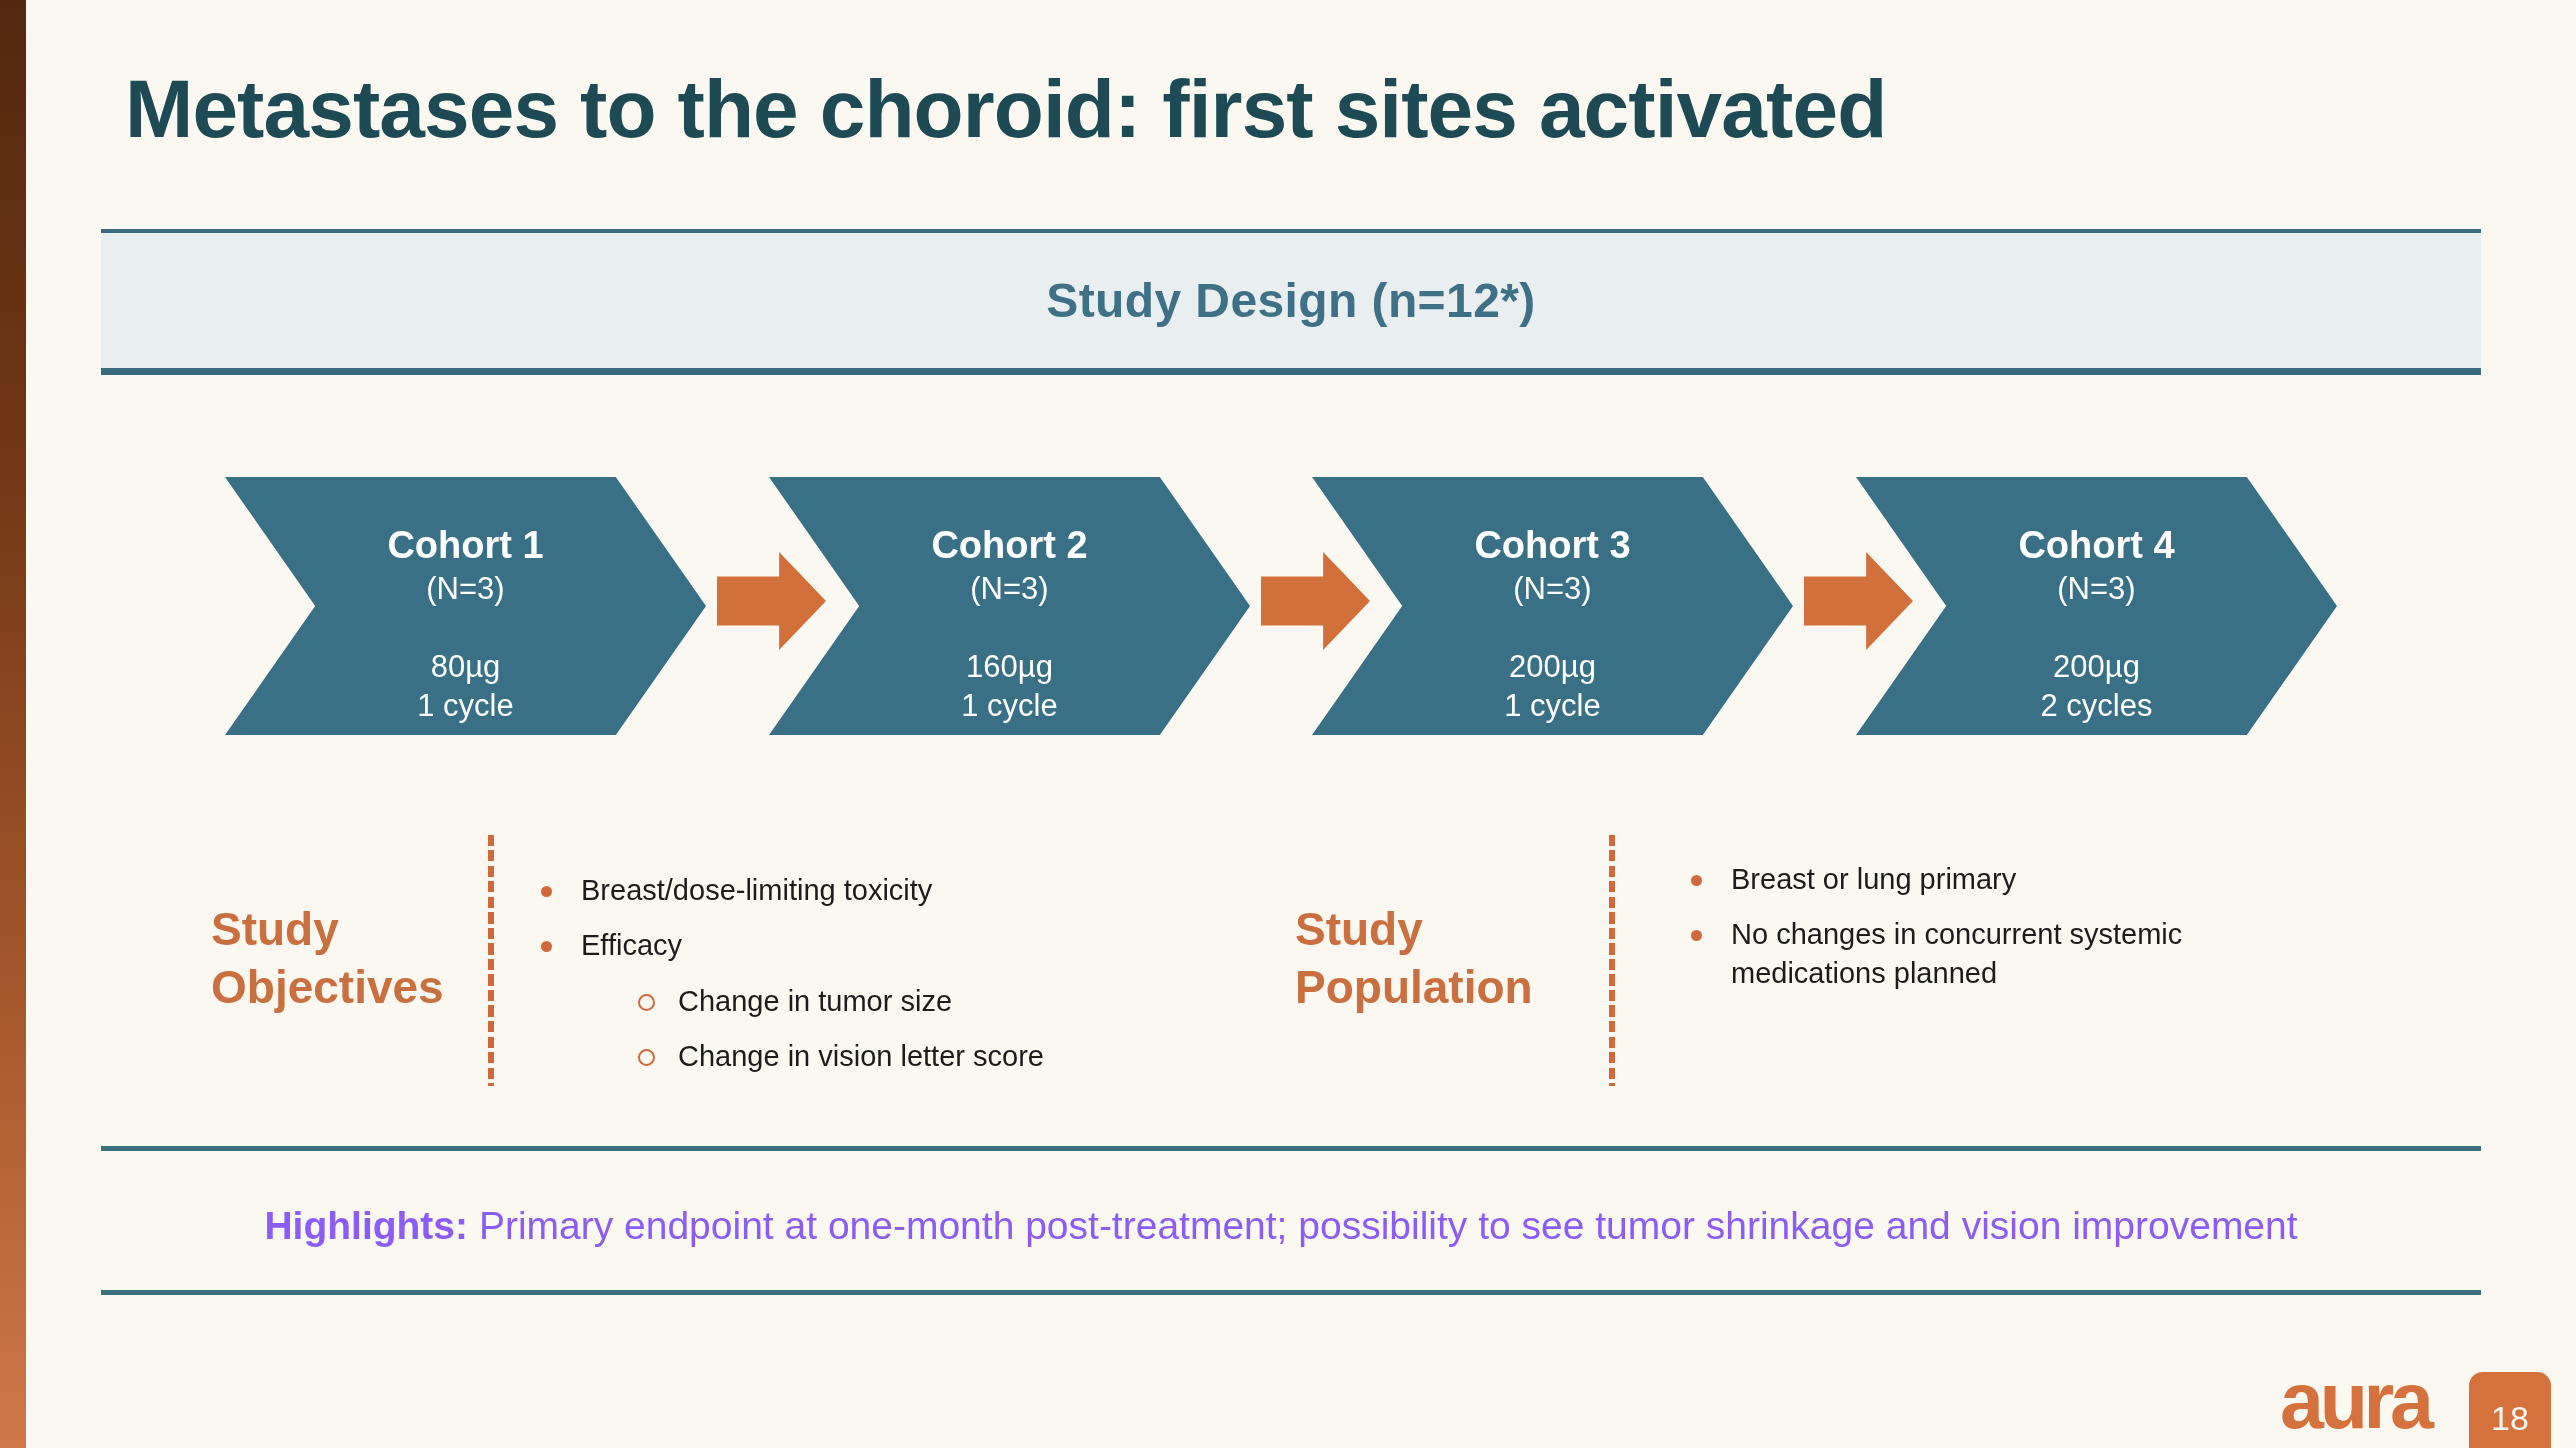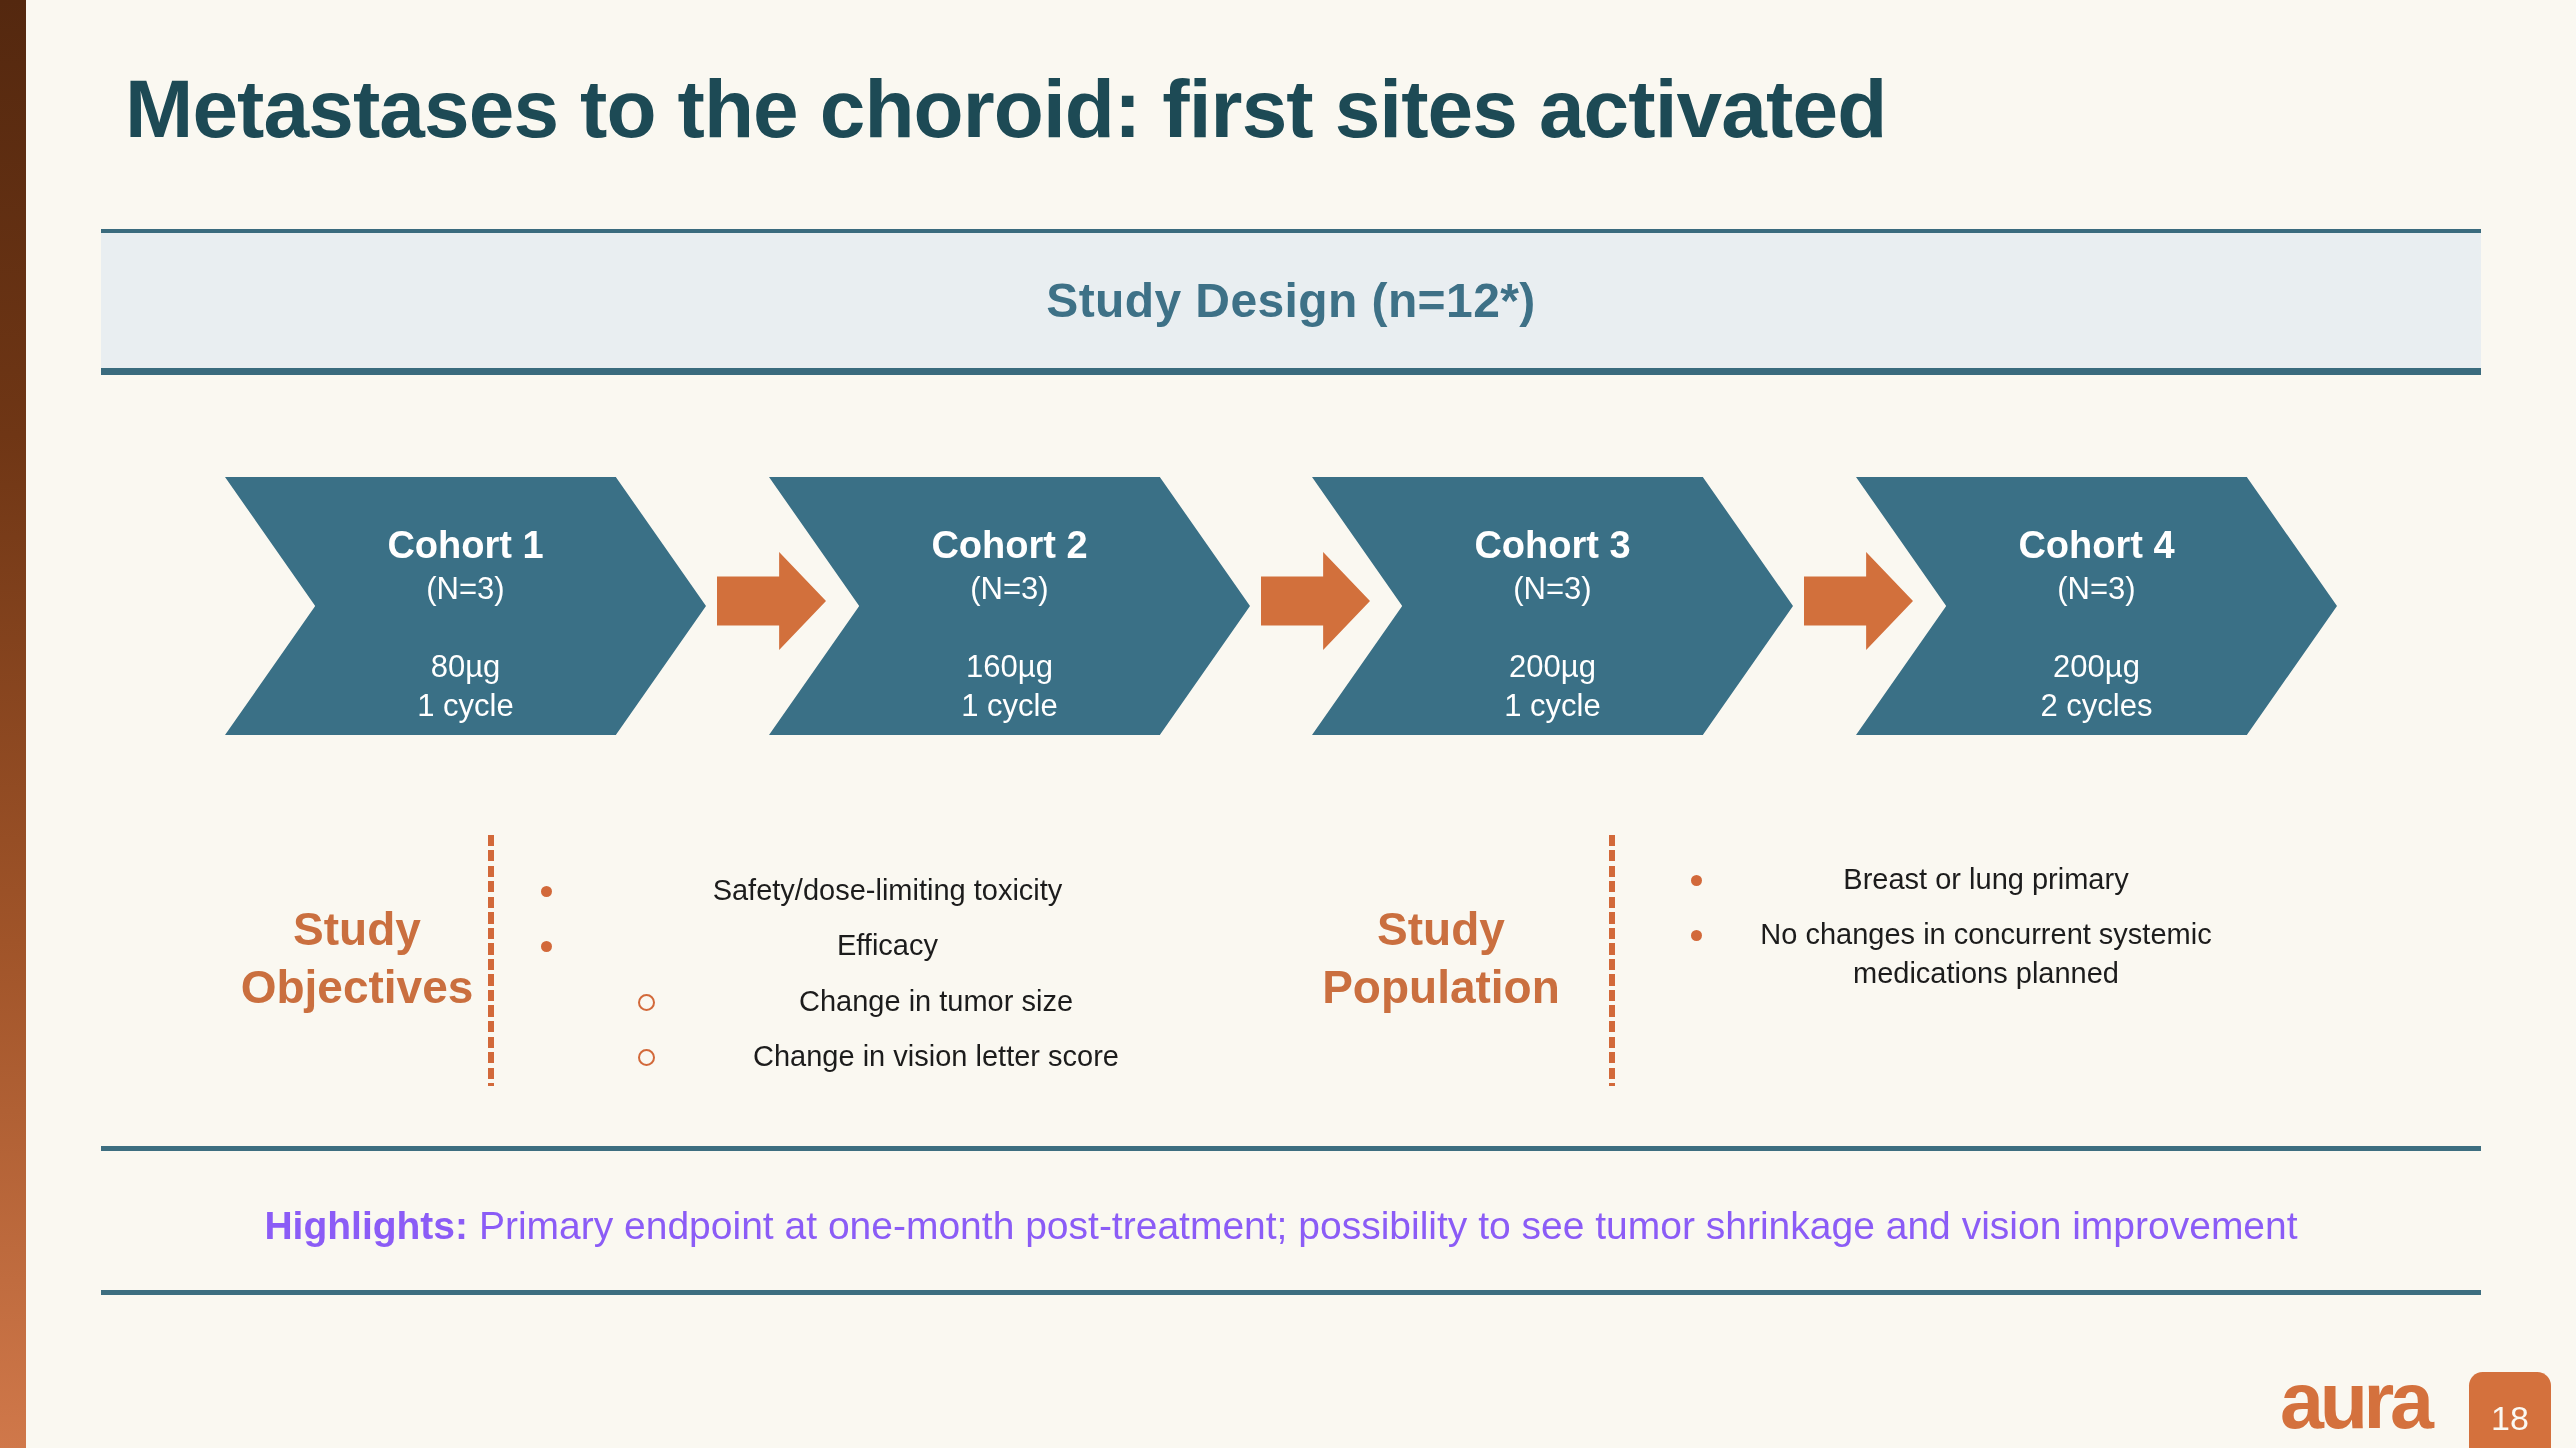--- a/index.html
+++ b/index.html
@@ -1,15 +1,15 @@
 <!DOCTYPE html>
 <html style="font-size:13.7px"><head>
 <meta charset="utf-8">
 <style>
-  * { margin:0; padding:0; box-sizing:border-box;text-align:center; }
+  * { margin:0; padding:0; box-sizing:border-box; }
   html,body { width:2576px; height:1449px; }
   body {
     position:relative;
     background:#FAF8F1;
     font-family:"Liberation Sans", sans-serif;
     overflow:hidden;
   }
   .left-bar {
     position:absolute; left:0; top:0; width:26px; height:1449px;
     background:linear-gradient(180deg,#54280F 0%,#6F3615 30%,#A05429 65%,#D0784A 100%);
@@ -135,21 +135,21 @@
   <div class="name">Cohort 4</div>
   <div class="ncount">(N=3)</div>
   <div class="spacer"></div>
   <div class="dose">200µg</div>
   <div class="cycles">2 cycles</div>
 </div>
 
 <div class="section-heading obj-heading">Study Objectives</div>
 <div class="dash-line dl1"></div>
 <ul class="bullets obj-list">
-  <li class="lvl1">Safety/dose-limiting toxicity</li>
+  <li class="lvl1">Breast/dose-limiting toxicity</li>
   <li class="lvl1">Efficacy</li>
   <li class="lvl2">Change in tumor size</li>
   <li class="lvl2">Change in vision letter score</li>
 </ul>
 
 <div class="section-heading pop-heading">Study Population</div>
 <div class="dash-line dl2"></div>
 <ul class="bullets pop-list">
   <li class="lvl1">Breast or lung primary</li>
   <li class="lvl1">No changes in concurrent systemic medications planned</li>

